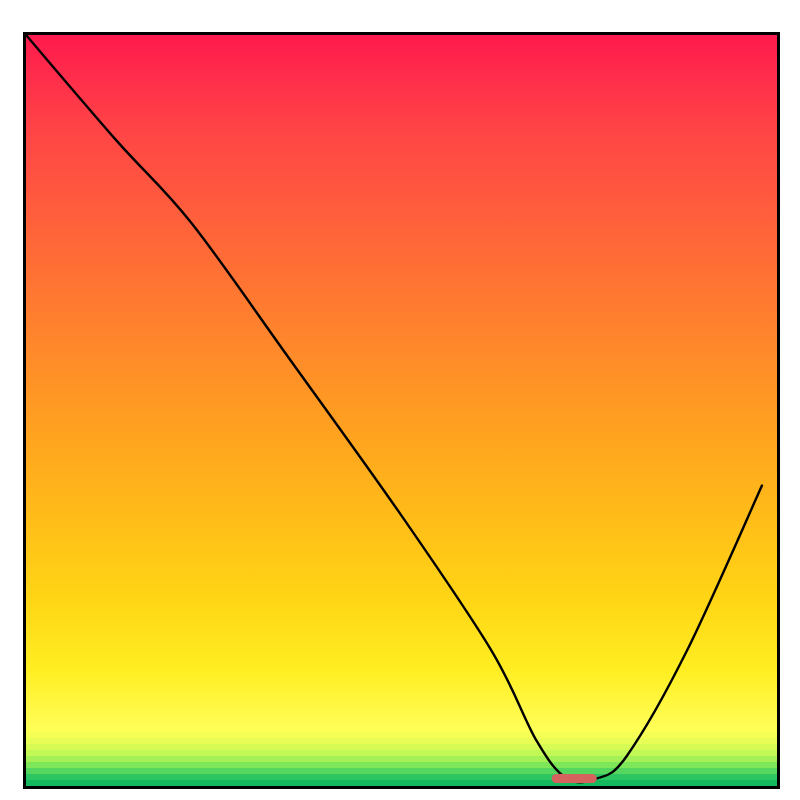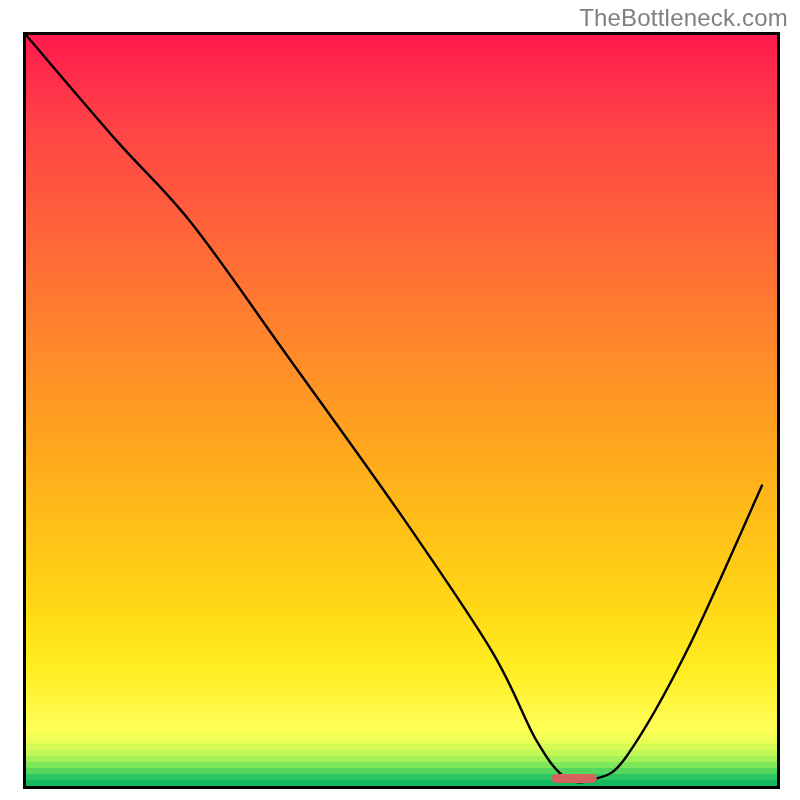--- a/index.html
+++ b/index.html
@@ -80,21 +80,20 @@
     position: absolute;
     inset: 0;
     width: 100%;
     height: 100%;
   }
 </style>
 </head>
 <body>
 
 <div class="wrap">
-  <div class="attribution">TheBottleneck.com</div>
 
   <div class="plot-outer">
     <div class="plot-inner">
       <div class="gradient">
         <div class="grad-a"></div>
         <div class="bands">
           <div style="background:#fdff55"></div>
           <div style="background:#f4fe55"></div>
           <div style="background:#e8fd55"></div>
           <div style="background:#d7fb55"></div>

